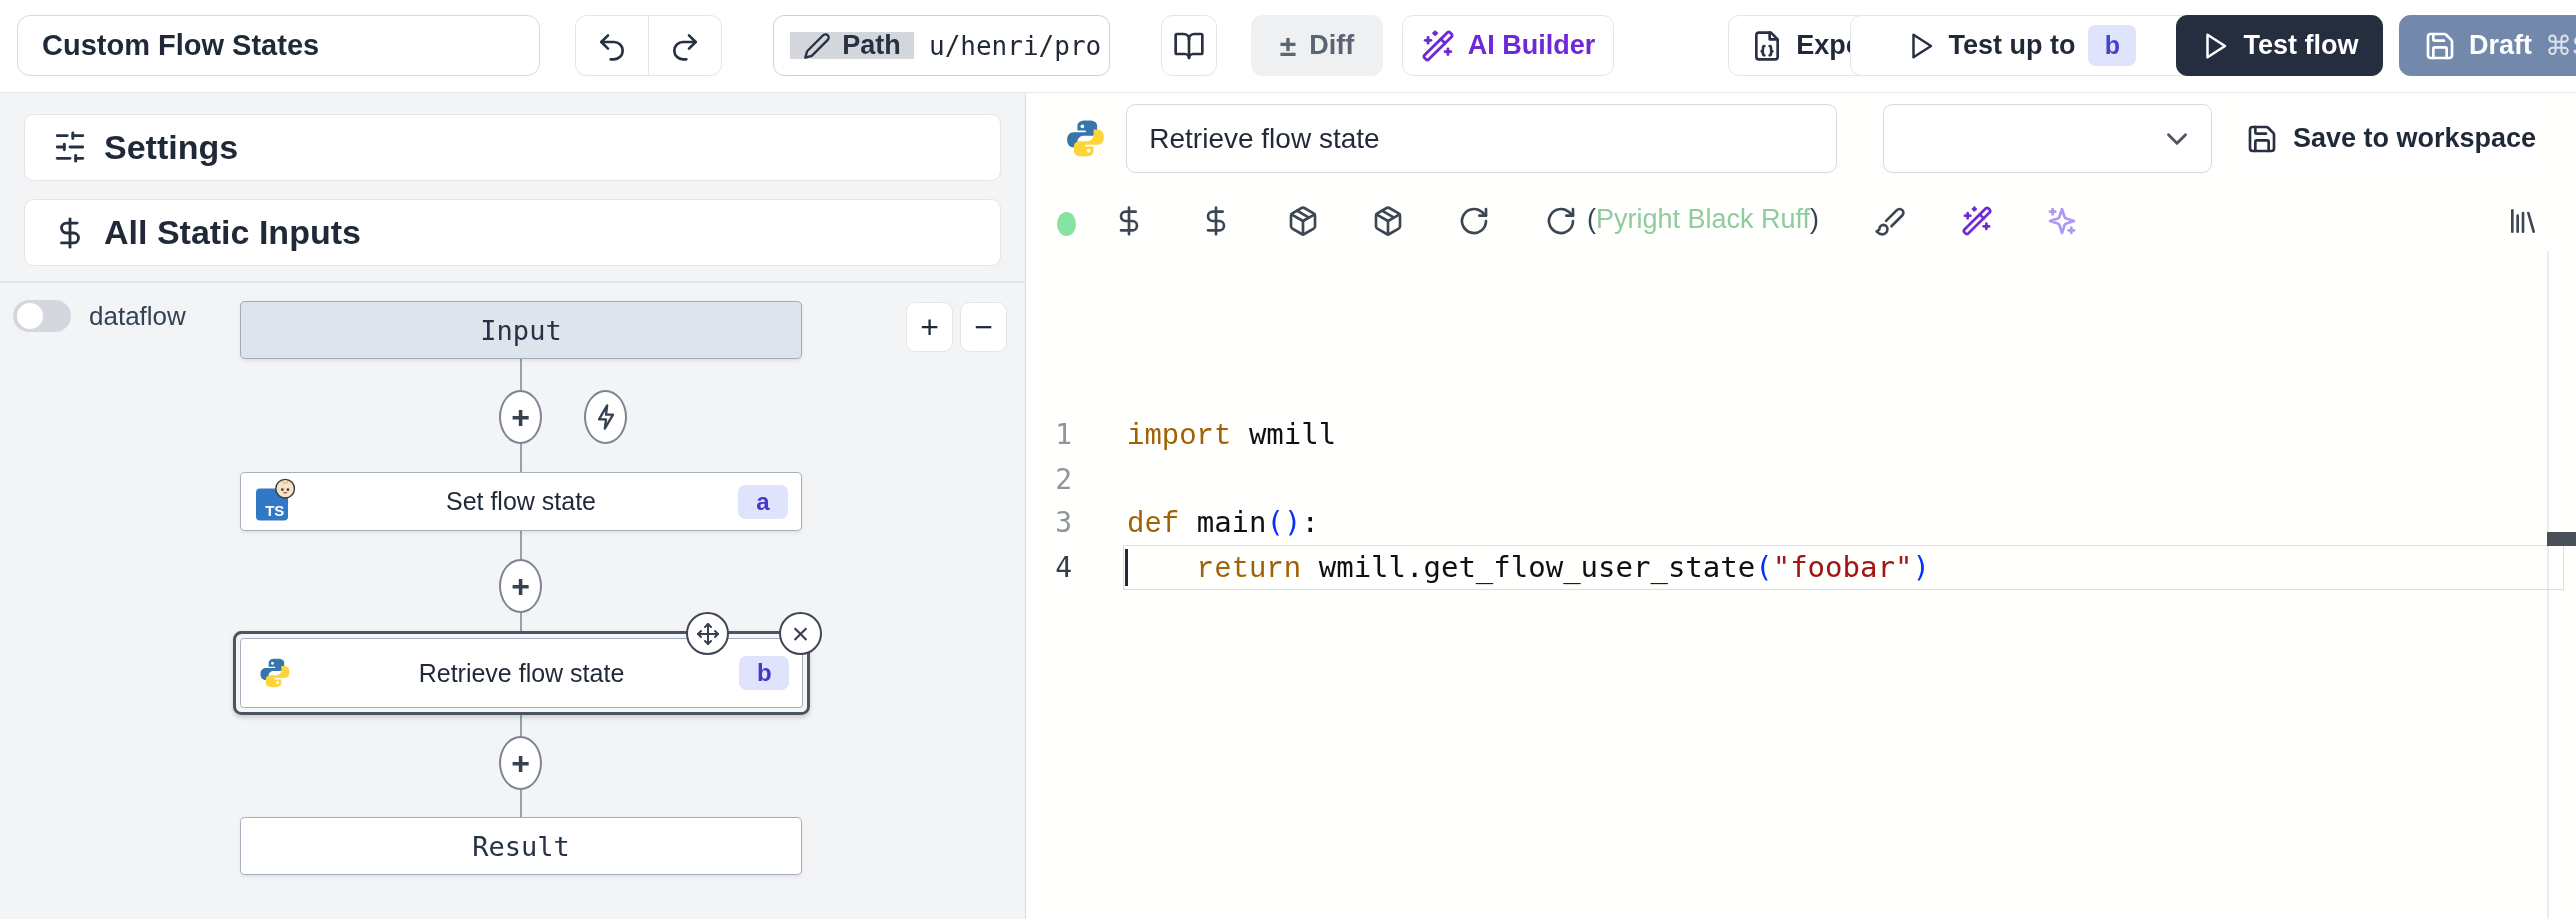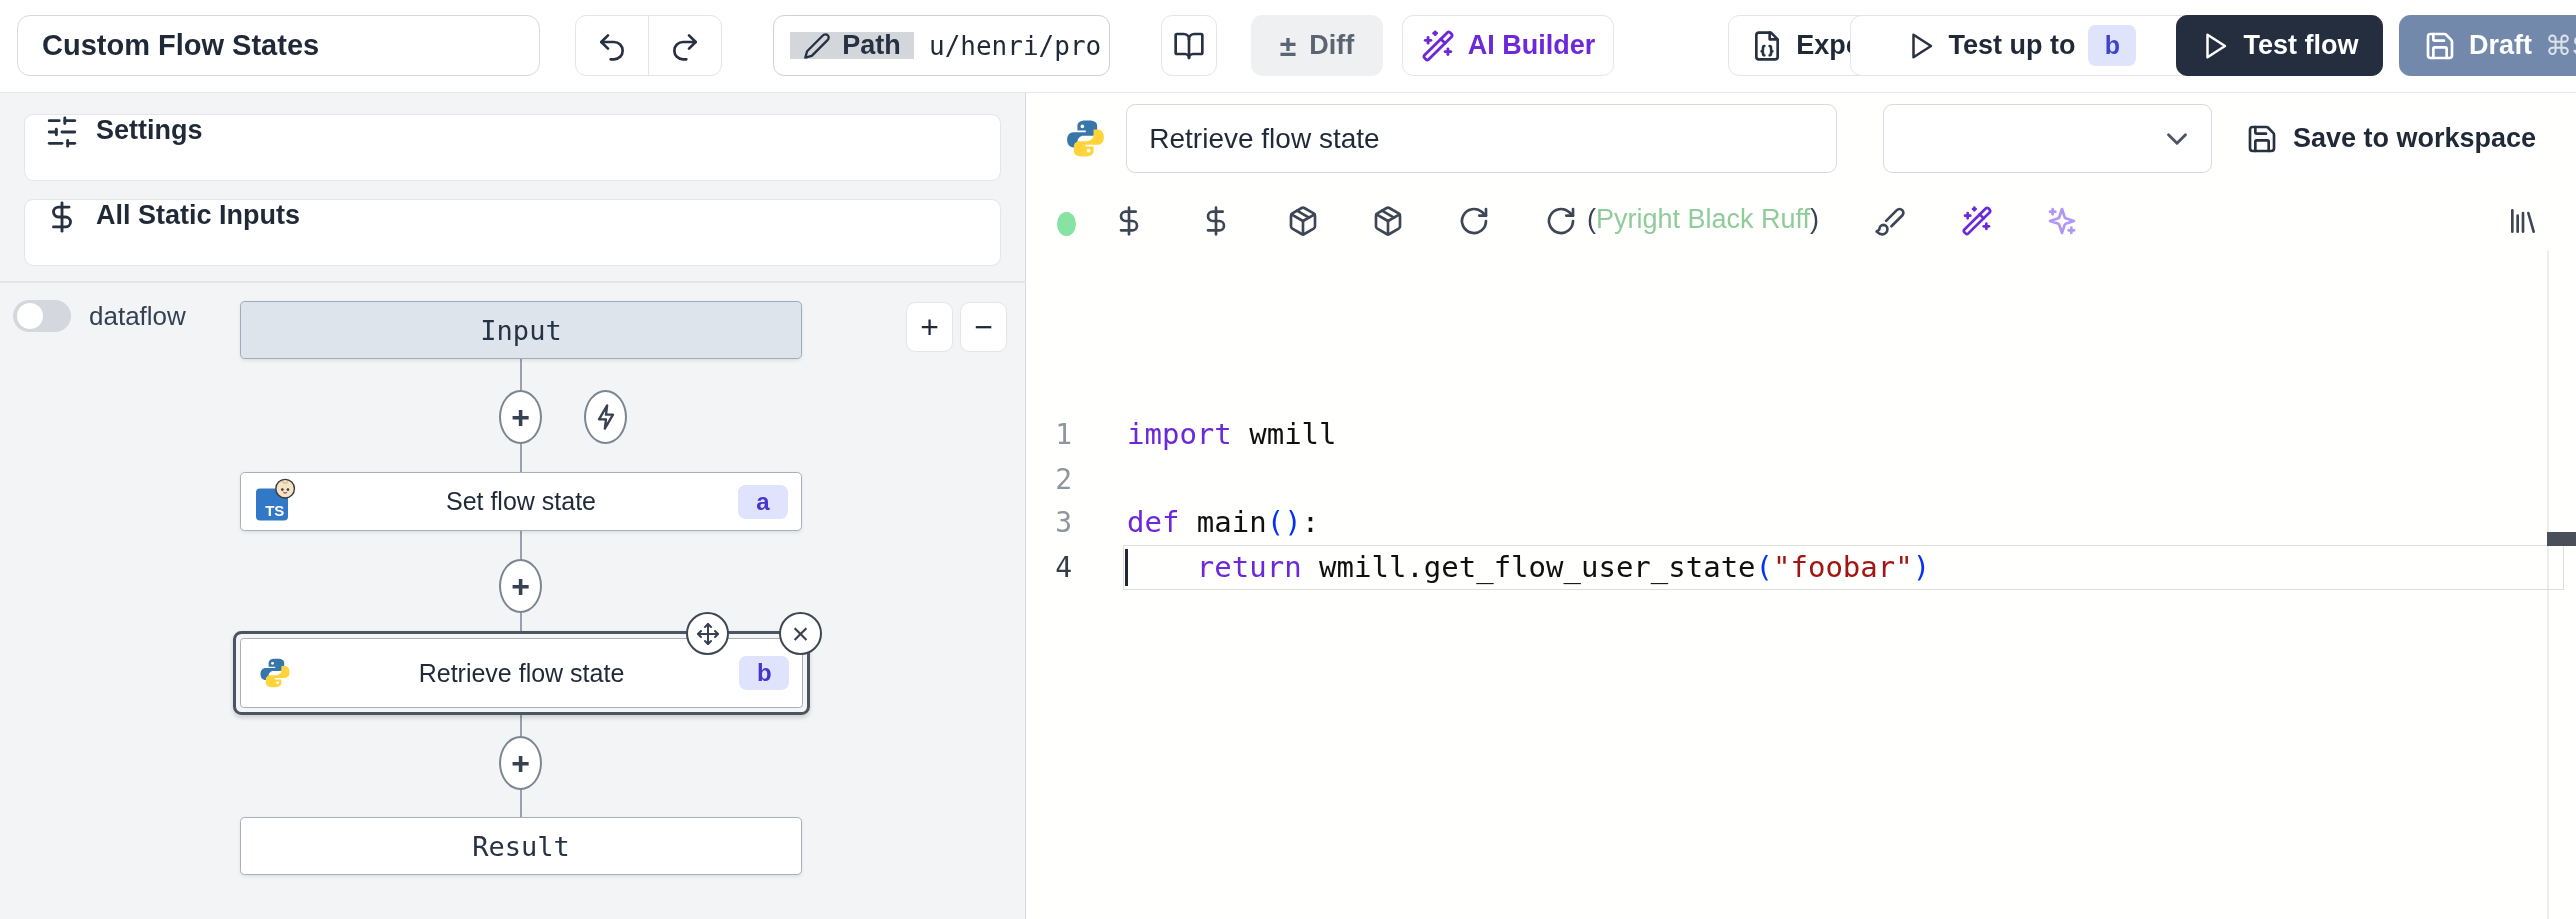--- a/index.html
+++ b/index.html
@@ -31,21 +31,21 @@
   #test-flow-btn { left:2176px; width:207px; background:#242e3e; border-color:#242e3e; color:#fff; }
   #draft-btn { left:2399px; width:223px; background:#7389ac; border-color:#7389ac; color:#fff; justify-content:flex-start; padding-left:24px; }
   .kbd-hint { color:rgba(255,255,255,.75); font-weight:400; }
   .badge { background:#dfe3fc; color:#4044c9; border-radius:7.4px; font-weight:600; }
   .tb .badge { width:48px; height:41px; display:flex; align-items:center; justify-content:center; font-size:25px; }
   svg.ic { display:block; }
 
   
   #left-panel { position:absolute; left:0; top:93px; width:1026px; height:826px; background:#f3f4f6; border-right:1.9px solid #d5d8dd; }
   .side-card { position:absolute; left:24px; width:977px; height:67px; background:#fff; border:1.9px solid #e3e5e9; border-radius:9.3px;
-    display:flex; align-items:flex-start; gap:17px; padding-left:20px; font-size:27px; font-weight:600; color:#1f2937; }
+    display:flex; align-items:center; gap:17px; padding-left:28px; font-size:34px; font-weight:600; color:#1f2937; }
   #card-settings { top:20.5px; }
   #card-inputs { top:106px; }
   #left-divider { position:absolute; left:0; top:188px; width:1026px; height:1.9px; background:#e3e5e9; }
   #dataflow-toggle { position:absolute; left:13px; top:207px; width:58px; height:32px; border-radius:16px; background:#d4d7dd; }
   #dataflow-knob { position:absolute; left:3.7px; top:2.8px; width:26px; height:26px; border-radius:50%; background:#fff; }
   #dataflow-label { position:absolute; left:89px; top:207px; height:32px; line-height:32px; font-size:26px; color:#334155; }
 
   
   #graph-line { position:absolute; left:520px; top:265px; width:1.9px; height:459px; background:#9aa1ab; }
   .gnode { position:absolute; left:240px; width:562px; height:58px; background:#fff; border:1.9px solid #a6afbc; border-radius:4.7px;
@@ -96,21 +96,21 @@
   #assistants { position:absolute; left:560px; top:9.3px; font-size:27px; color:#374151; }
   #assistants .green { color:#90cb9c; }
 
   
   #editor { position:absolute; left:0; top:158px; width:1549px; height:668px; background:#fffffe; }
   #ruler-line { position:absolute; left:1520px; top:0; width:1.9px; height:668px; background:#ececec; }
   .code-line { position:absolute; left:0; width:1549px; height:45px; display:flex; align-items:center; }
   .gutter { position:absolute; left:0; top:0; width:45px; height:45px; line-height:45px; text-align:right; font-size:28px; color:#8f959c; }
   .gutter.active { color:#343d49; }
   .codetext { position:absolute; left:100px; top:0; height:45px; line-height:45px; font-size:29px; white-space:pre; }
-  .tok-kw { color:#6d28d9; } .tok-pl { color:#101010; } .tok-br { color:#0431fa; } .tok-str { color:#a31515; }
+  .tok-kw { color:#a16207;font-family:Liberation Mono, monospace; } .tok-pl { color:#101010; } .tok-br { color:#0431fa; } .tok-str { color:#a31515; }
   #line-1 { top:161px; } #line-2 { top:206px; } #line-3 { top:249px; } #line-4 { top:294px; }
   #active-line-box { position:absolute; left:96px; top:294px; width:1441px; height:45px; border:1.9px solid #dedede; }
   #cursor { position:absolute; left:98px; top:298px; width:2.8px; height:37px; background:#1f2937; }
   #overview-mark { position:absolute; left:1520px; top:281px; width:29px; height:14px; background:#49505a; }
 </style>
 </head>
 <body>
 
 <svg width="0" height="0" style="position:absolute">
   <defs>

